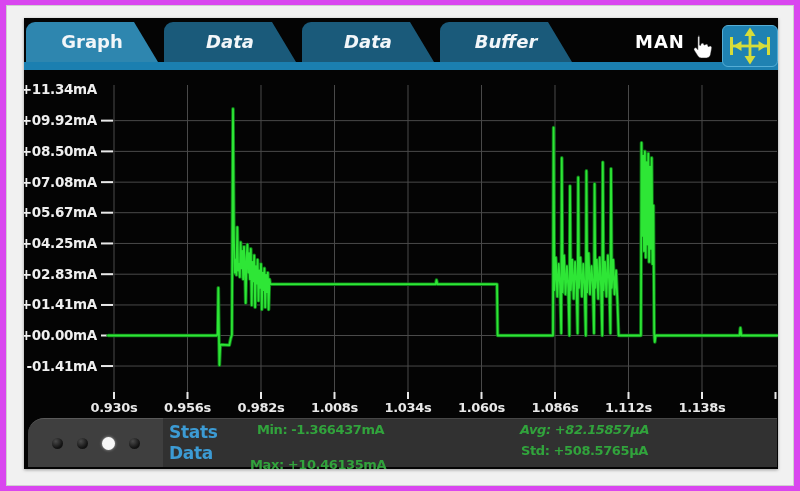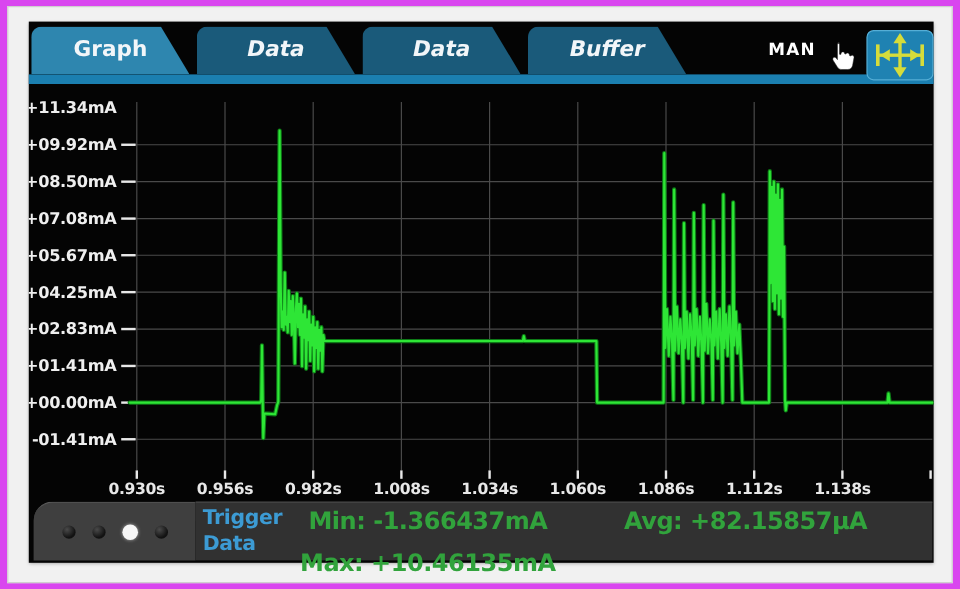--- a/index.html
+++ b/index.html
@@ -9,37 +9,37 @@
   
   .tab{position:absolute;top:4px;height:40px;width:132px;color:#f2f6f9;font-weight:bold;
        font-size:18px;line-height:40px;text-align:center;
        clip-path:polygon(0 0,calc(100% - 24px) 0,100% 100%,0 100%);
        border-top-left-radius:9px;padding-right:0;box-sizing:border-box;cursor:pointer;}
   .tab span{display:inline-block;width:calc(100% - 24px);}
   .tab.active{background:#2e86af;}
   .tab.inactive{background:#1a5a7a;font-style:italic;}
   #tabstrip{position:absolute;left:0;top:44px;width:754px;height:8px;background:#1b7fb0;}
   #man{position:absolute;left:588px;top:4px;width:96px;height:40px;line-height:40px;text-align:center;
-       color:#ffffff;font-weight:bold;font-size:14px;letter-spacing:1px;cursor:pointer;}
+       color:#ffffff;font-weight:bold;font-size:18px;letter-spacing:1px;cursor:pointer;}
   #hand{position:absolute;left:664px;top:16px;width:26px;height:28px;}
   #scalebtn{position:absolute;left:698px;top:7px;width:56px;height:42px;background:#1f82b2;
        border:1px solid #55aed6;border-radius:6px;box-sizing:border-box;cursor:pointer;}
   
   #graph{position:absolute;left:0;top:52px;width:754px;height:348px;}
   
   #footer{position:absolute;left:4px;top:400px;width:749px;height:49px;}
   #dotsPanel{position:absolute;left:0;top:0;width:135px;height:49px;background:#3f3f3f;
        border-top-left-radius:16px;border-top:1px solid #5a5a5a;box-sizing:border-box;
        display:flex;align-items:center;justify-content:center;gap:14px;}
   #statsPanel{position:absolute;left:135px;top:0;width:614px;height:49px;background:#313131;
        border-top:1px solid #474747;box-sizing:border-box;}
   .dot{width:11px;height:11px;border-radius:50%;background:radial-gradient(circle at 35% 30%,#4a4a4a 0%,#121212 65%);cursor:pointer;}
   .dot.active{width:13px;height:13px;background:#f7f7f7;box-shadow:0 0 3px rgba(255,255,255,.6);}
   .bufline{position:absolute;color:#3c9bd4;font-weight:bold;font-size:17px;letter-spacing:-0.3px;}
-  .stat{position:absolute;color:#31a33c;font-weight:bold;font-size:20px;letter-spacing:-0.4px;white-space:nowrap;}
+  .stat{position:absolute;color:#31a33c;font-weight:bold;font-size:13px;letter-spacing:-0.4px;white-space:nowrap;}
 </style>
 </head>
 <body>
 
 <div id="stage">
   <div id="frame"></div>
   <div id="screen">
 
     <div id="tabstrip"></div>
     <div id="tabs">
@@ -132,21 +132,22 @@
       </svg>
 
     <div id="footer">
       <div id="dotsPanel">
           <div class="dot"></div>
           <div class="dot"></div>
           <div class="dot active"></div>
           <div class="dot"></div>
         </div>
       <div id="statsPanel"></div>
-      <span class="bufline" style="left:141px;top:4px;">Trigger</span>
+      <span class="bufline" style="left:141px;top:4px;">Stats</span>
       <span class="bufline" style="left:141px;top:25px;">Data</span>
       <span class="stat" style="left:229px;top:4px;">Min: -1.366437mA</span>
       <span class="stat" style="left:222px;top:39px;">Max: +10.46135mA</span>
-      <span class="stat" style="left:492px;top:4px;">Avg: +82.15857µA</span>
+      <span class="stat" style="left:492px;top:4px;font-style:italic;">Avg: +82.15857µA</span>
+      <span class="stat" style="left:493px;top:25px;">Std: +508.5765µA</span>
     </div>
 
   </div>
 </div>
 
 </body></html>

